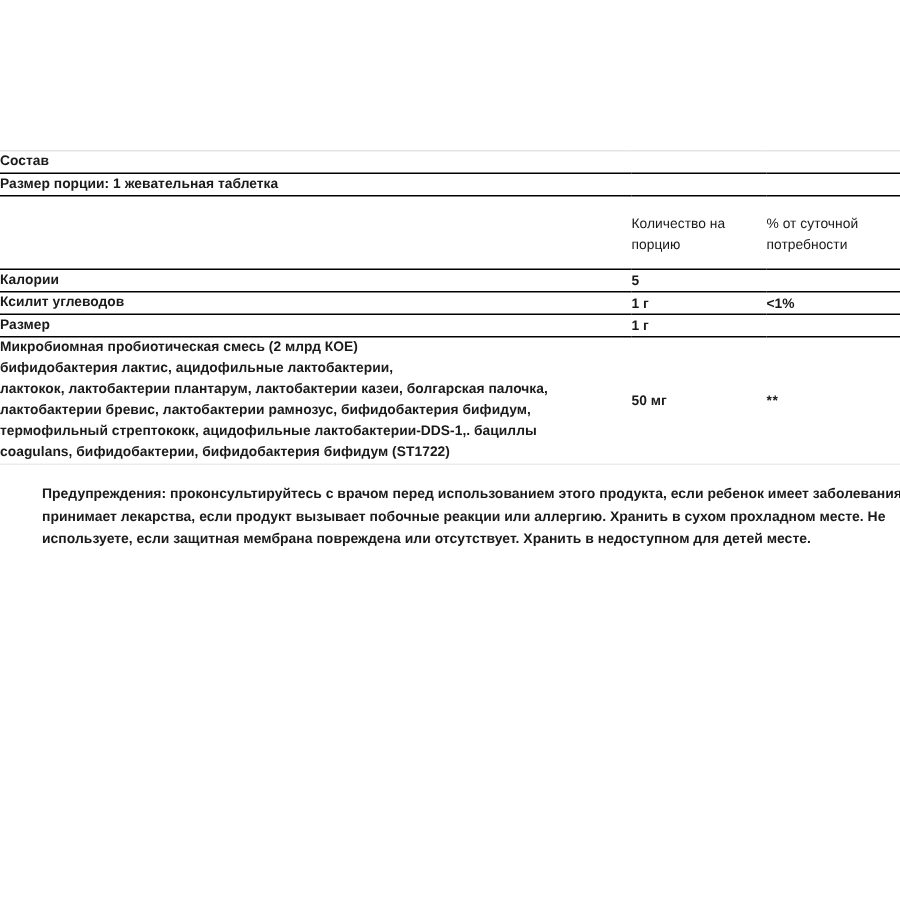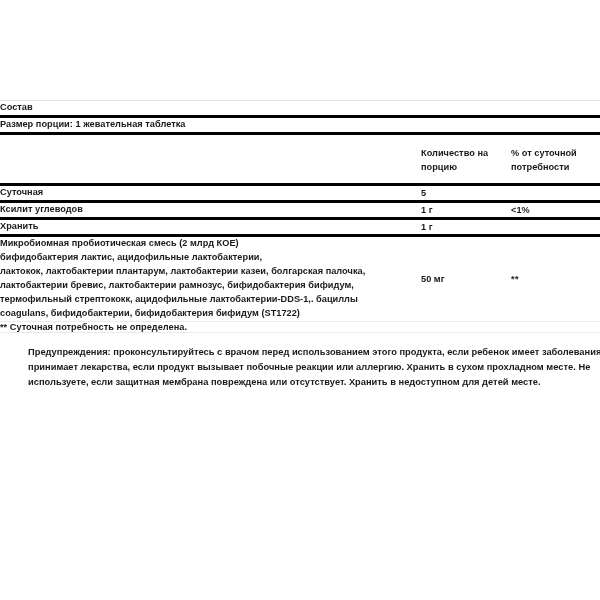--- a/index.html
+++ b/index.html
@@ -36,21 +36,21 @@
     vertical-align: middle;
     padding: 0;
   }
 
   
   col.c-name  { width: 421px; }
   col.c-amt   { width: 90px; }
   col.c-pct   { width: 89px; }
 
   tr.row {
-    border-top: 3px solid #000000;
+    border-top: 1px solid #000000;
   }
   tr.row-first {
     border-top: 1px solid #e4e4e4;
   }
 
   .cell-name {
     padding: 7px 12px 7px 12px;
     font-size: 9.2px;
     font-weight: bold;
     line-height: 1.52;
@@ -59,21 +59,21 @@
   .cell-amt, .cell-pct {
     font-size: 9.2px;
     font-weight: bold;
     padding: 7px 0 7px 1px;
     letter-spacing: 0.03px;
   }
 
   .hdr .cell-name { padding-top: 12px; padding-bottom: 8px; }
   .hdr .cell-amt, .hdr .cell-pct {
     font-size: 9.2px;
-    font-weight: bold;
+    font-weight: normal;
     line-height: 1.52;
     vertical-align: top;
     padding-top: 12px;
     padding-bottom: 8px;
   }
 
   .tall .cell-name { line-height: 1.52; }
 
   .stars {
     font-size: 9.2px;
@@ -134,53 +134,50 @@
       </tr>
 
 
       <tr class="row hdr">
         <td class="cell-name"></td>
         <td class="cell-amt">Количество на порцию</td>
         <td class="cell-pct">% от суточной потребности</td>
       </tr>
 
       <tr class="row">
-        <td class="cell-name nowrap-block">Суточная</td>
+        <td class="cell-name nowrap-block">Калории</td>
         <td class="cell-amt">5</td>
         <td class="cell-pct"></td>
       </tr>
 
       <tr class="row">
         <td class="cell-name nowrap-block">Ксилит углеводов</td>
         <td class="cell-amt">1 г</td>
         <td class="cell-pct">&lt;1%</td>
       </tr>
 
       <tr class="row">
-        <td class="cell-name nowrap-block">Хранить</td>
+        <td class="cell-name nowrap-block">Размер</td>
         <td class="cell-amt">1 г</td>
         <td class="cell-pct"></td>
       </tr>
 
 
       <tr class="row tall">
         <td class="cell-name nowrap-block">Микробиомная пробиотическая смесь (2 млрд КОЕ)
 бифидобактерия лактис, ацидофильные лактобактерии,
 лактокок, лактобактерии плантарум, лактобактерии казеи, болгарская палочка,
 лактобактерии бревис, лактобактерии рамнозус, бифидобактерия бифидум,
 термофильный стрептококк, ацидофильные лактобактерии-DDS-1,. бациллы
 coagulans, бифидобактерии, бифидобактерия бифидум (ST1722)</td>
         <td class="cell-amt">50 мг</td>
         <td class="cell-pct stars">**</td>
       </tr>
 
 
-      <tr class="footnote-row">
-        <td class="footnote" colspan="3">** Суточная потребность не определена.</td>
-      </tr>
 
     </tbody>
   </table>
 
   <div class="warning-block">
     <div class="warning-text">Предупреждения: проконсультируйтесь с врачом перед использованием этого продукта, если ребенок имеет заболевания, принимает лекарства, если продукт вызывает побочные реакции или аллергию. Хранить в сухом прохладном месте. Не используете, если защитная мембрана повреждена или отсутствует. Хранить в недоступном для детей месте.</div>
   </div>
 
 </div>
 

